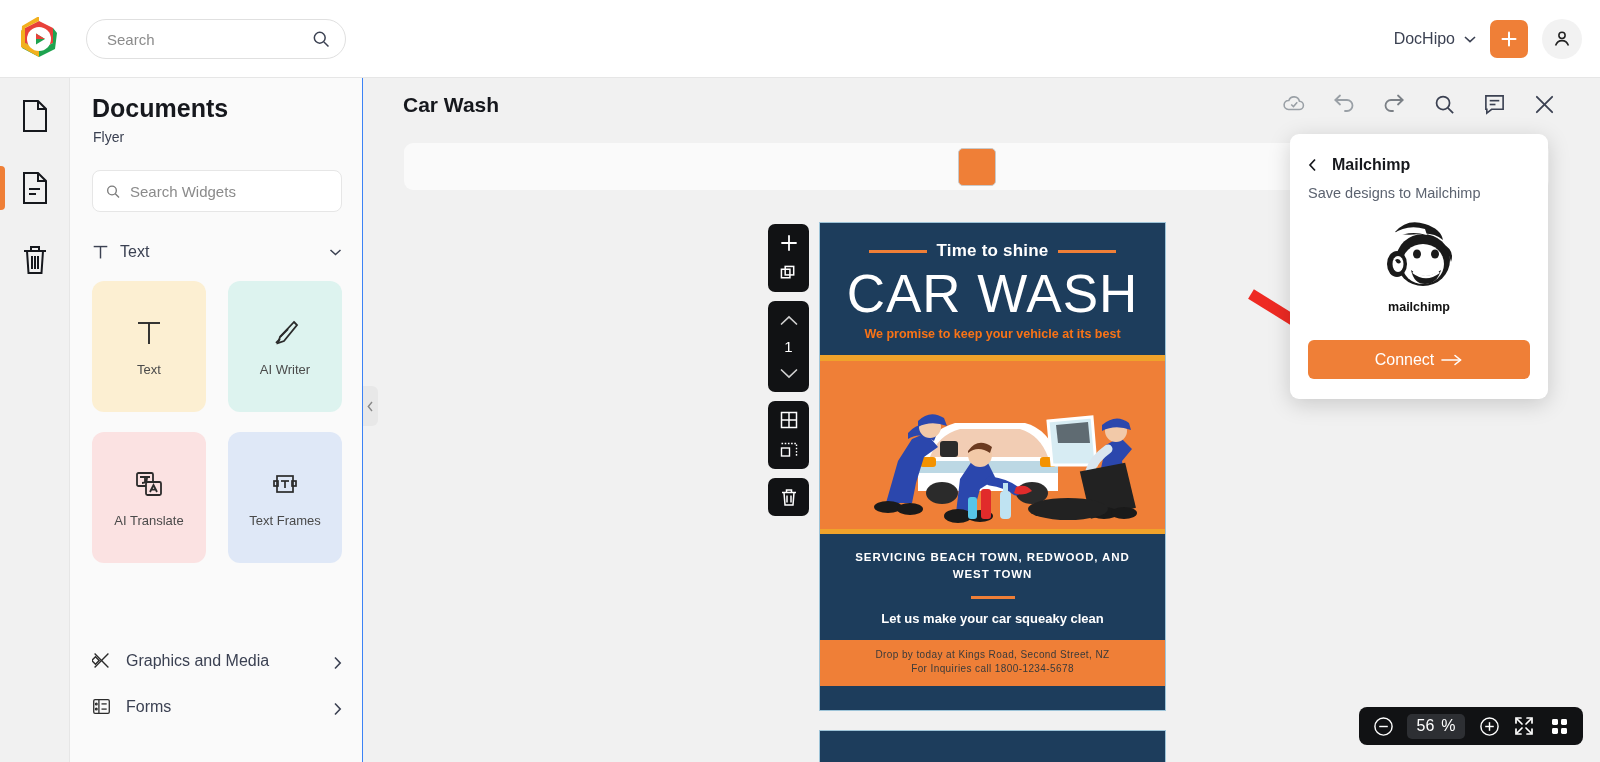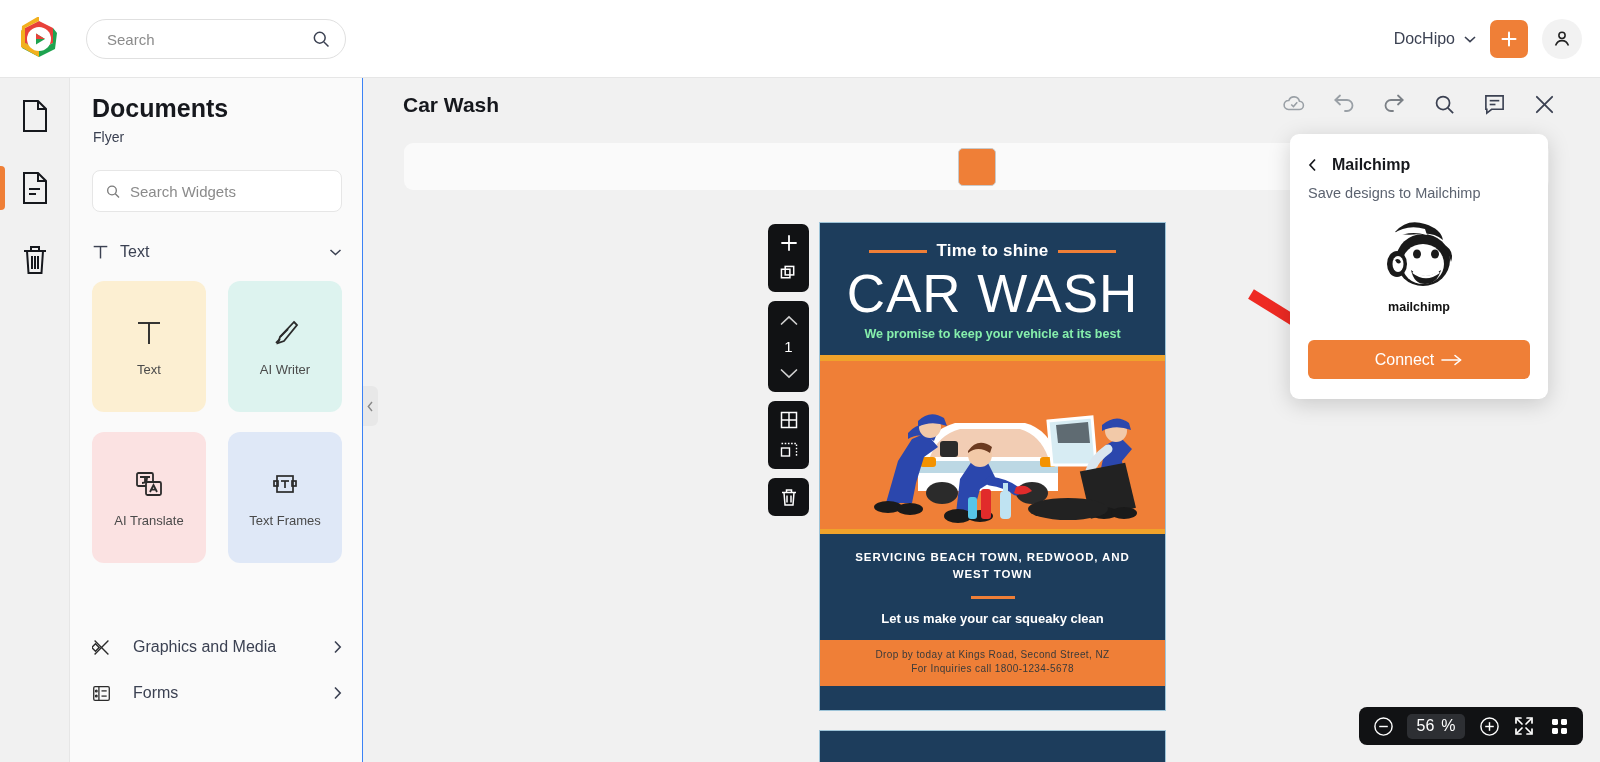--- a/index.html
+++ b/index.html
@@ -84,21 +84,21 @@
   .tilegrid { position: absolute; left: 22px; top: 203px; width: 250px; }
   .tilerow { display: flex; gap: 22px; margin-bottom: 20px; }
   .tile {
     width: 114px; height: 131px; border-radius: 12px; cursor: pointer;
     display: flex; flex-direction: column; align-items: center; justify-content: center; gap: 13px;
   }
   .tile .tlabel { font-size: 13px; color: #4a4a4a; }
 
   .menu-list { position: absolute; left: 22px; top: 546px; width: 250px; }
   .menu-row {
-    height: 46px; display: flex; align-items: center; cursor: pointer; gap: 22px;
+    height: 46px; display: flex; align-items: flex-end; cursor: pointer; gap: 15px;
   }
   .menu-row .mlabel { flex: 1; font-size: 16px; color: #3b4152; }
 
   .collapse-handle {
     position: absolute; left: 363px; top: 386px; width: 15px; height: 40px;
     background: #e8e8e8; border-radius: 0 6px 6px 0;
     display: flex; align-items: center; justify-content: center; cursor: pointer;
   }
 
   
@@ -133,21 +133,21 @@
 
   .flyer {
     position: absolute; left: 456px; top: 28px; width: 345px; height: 487px;
     outline: 1px solid #9ec4d8; background: #1d3d5c; overflow: hidden;
   }
   .f-top { background: #1d3d5c; padding: 18px 10px 14px; text-align: center; }
   .f-eyebrow { display: flex; align-items: center; justify-content: center; gap: 10px; }
   .f-eyebrow .line { height: 3px; width: 58px; background: #ef7f37; }
   .f-eyebrow .etxt { color: #fff; font-size: 17px; font-weight: bold; letter-spacing: .2px; }
   .f-head { color: #fff; font-size: 53px; letter-spacing: 1px; margin: 6px 0 7px; line-height: 1; }
-  .f-sub { color: #86efac; font-size: 12.5px; font-weight: bold; }
+  .f-sub { color: #f97316; font-size: 12.5px; font-weight: bold; }
   .f-divider { height: 6px; background: #f0a32b; }
   .f-img { height: 168px; background: #ef7f37; position: relative; }
   .f-divider2 { height: 5px; background: #f0a32b; }
   .f-info { background: #1d3d5c; padding: 15px 18px 14px; text-align: center; }
   .f-service { color: #fff; font-size: 11.5px; font-weight: bold; letter-spacing: .9px; line-height: 1.5; }
   .f-rule { width: 44px; height: 3px; background: #ef7f37; margin: 12px auto; }
   .f-tag { color: #fff; font-size: 13px; font-weight: bold; }
   .f-foot { background: #ef7f37; padding: 8px 6px 9px; text-align: center; }
   .f-foot div { color: #3a3a3a; font-size: 10px; letter-spacing: .4px; line-height: 1.45; }
 

